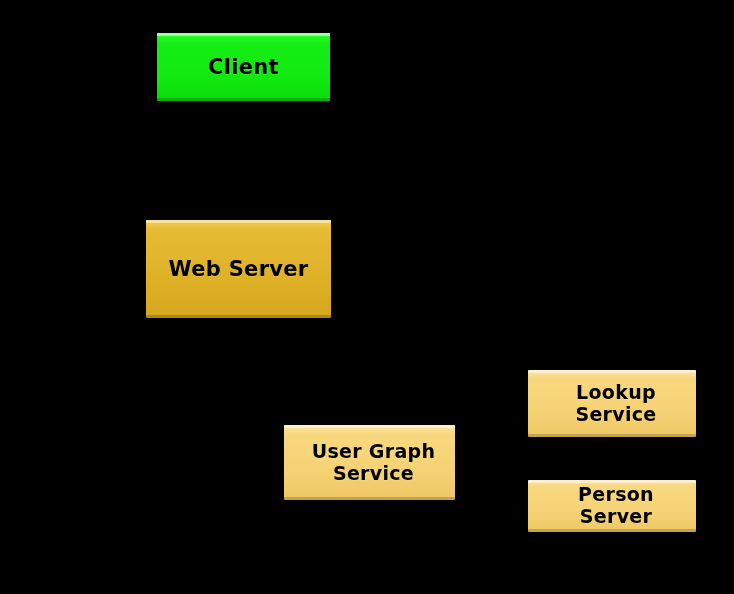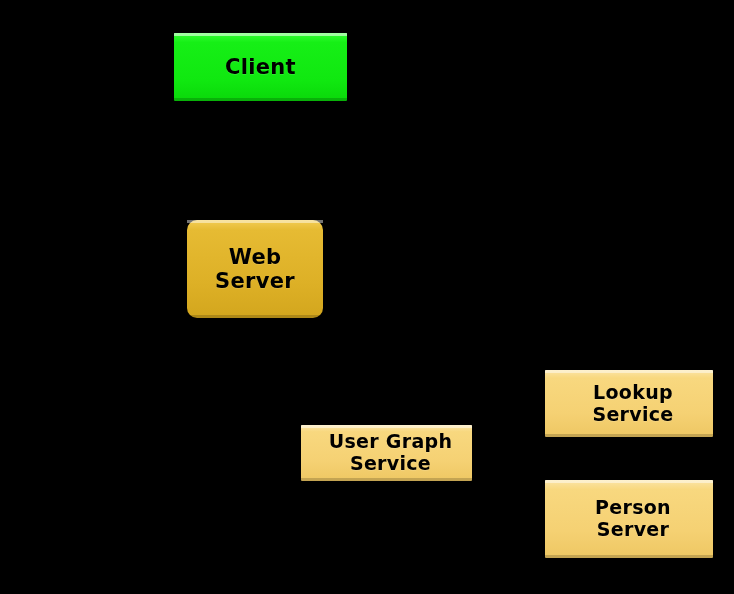--- a/index.html
+++ b/index.html
@@ -25,21 +25,20 @@
     justify-content: center;
     text-align: center;
     box-sizing: border-box;
     color: #000000;
     font-weight: bold;
     letter-spacing: 0.3px;
     line-height: 1.15;
     border-radius: 1px;
     box-shadow: 3px 4px 6px rgba(0,0,0,0.85);
     user-select: none;
-    margin-left: 17px;
   }
   .node .label {
     display: block;
     width: 100%;
     padding: 0 6px;
     box-sizing: border-box;
     text-shadow: 0 1px 0 rgba(255,255,255,0.12);
   }
   .node .label .line {
     display: block;
@@ -75,25 +74,25 @@
   }
   .node-gold {
     background: linear-gradient(to bottom, #f3cd55 0%, #e6bb33 10%, #ddb026 65%, #d3a61d 100%);
   }
   .node-cream {
     background: linear-gradient(to bottom, #fbe5a8 0%, #f8d87f 12%, #f5d173 65%, #eec763 100%);
     padding-left: 8px;
   }
 
   .n-client       { left: 157px; top: 33px;  width: 173px; height: 68px;  font-size: 21px; }
-  .n-webserver    { left: 170px; top: 220px; width: 136px; height: 98px;  font-size: 21px; border-radius: 10px; }
+  .n-webserver    { left: 146px; top: 220px; width: 185px; height: 98px;  font-size: 21px; }
   .n-lookup       { left: 528px; top: 370px; width: 168px; height: 67px;  font-size: 19px; }
-  .n-usergraph    { left: 284px; top: 425px; width: 171px; height: 56px;  font-size: 19px; }
+  .n-usergraph    { left: 284px; top: 425px; width: 171px; height: 75px;  font-size: 19px; }
   .n-searchapi    { left: 36px;  top: 455px; width: 170px; height: 102px; font-size: 20px; }
-  .n-personserver { left: 528px; top: 480px; width: 168px; height: 78px;  font-size: 19px; }
+  .n-personserver { left: 528px; top: 480px; width: 168px; height: 52px;  font-size: 19px; }
 </style>
 </head>
 <body>
 
 <div id="canvas">
 
   <div class="node node-green n-client">
     <span class="label">
       <span class="line">Client</span>
     </span>

